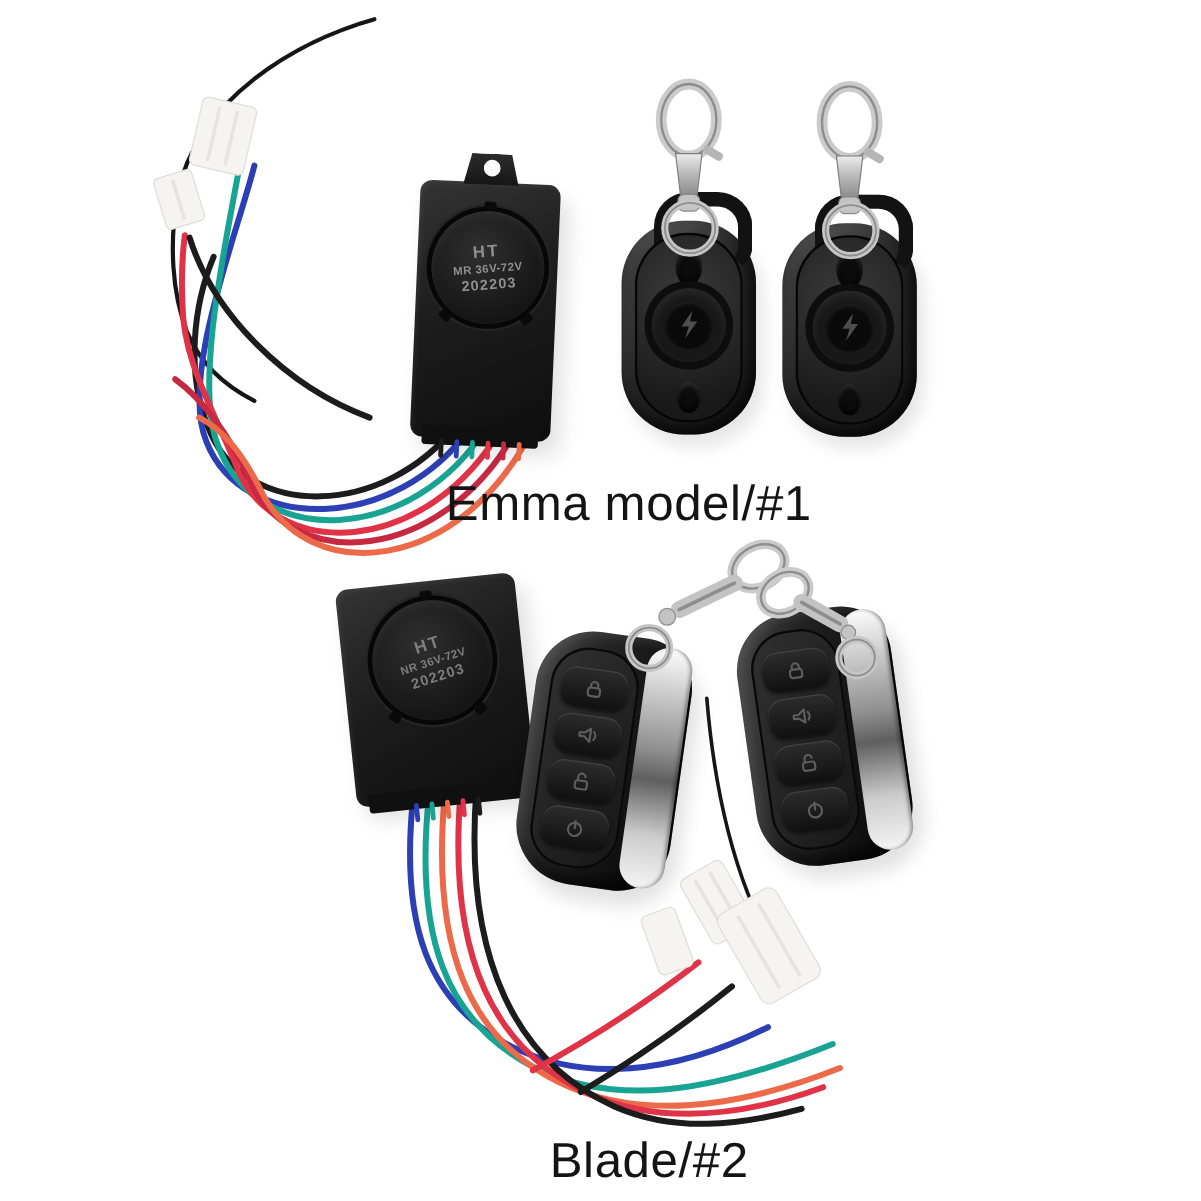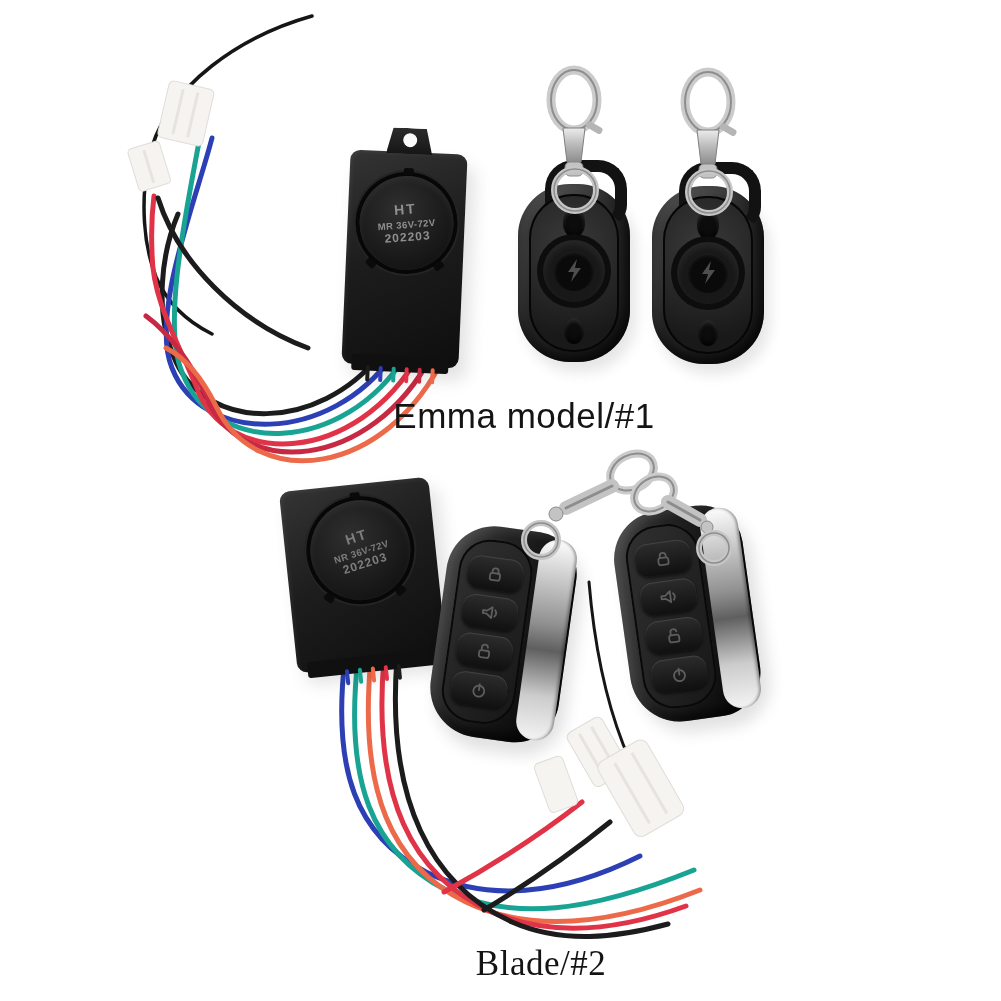--- a/index.html
+++ b/index.html
@@ -3,21 +3,21 @@
 <meta charset="utf-8">
 <style>
   html,body{margin:0;padding:0;background:#fff;}
   .stage{position:relative;width:1001px;height:1001px;background:#ffffff;overflow:hidden;
          font-family:"Liberation Sans",sans-serif;}
   .kit{position:absolute;inset:0;}
   svg.layer{position:absolute;left:0;top:0;width:1001px;height:1001px;pointer-events:none;}
   .wire-layer{z-index:1;} .device{z-index:2;} .metal-layer{z-index:3;} .caption{z-index:4;}
 
   
-  .caption{position:absolute;transform:translateX(-50%);font-size:35px;color:#141414;
+  .caption{position:absolute;transform:translateX(-50%);font-size:41px;color:#141414;
            letter-spacing:.5px;white-space:nowrap;}
 
   
   .alarm{position:absolute;border-radius:10px;
          background:linear-gradient(155deg,#343434 0%,#1d1d1d 45%,#0e0e0e 100%);
          box-shadow:8px 12px 18px rgba(0,0,0,.12), inset 2px 2px 4px rgba(255,255,255,.06);}
   .alarm-a{left:346px;top:152px;width:117px;height:214px;transform:rotate(2.5deg);}
   .alarm-b{left:288px;top:484px;width:150px;height:182px;transform:rotate(-6deg);}
   .alarm-tab{position:absolute;top:-24px;left:50%;transform:translateX(-50%);width:46px;height:26px;
              background:linear-gradient(#2c2c2c,#161616);border-radius:7px 7px 0 0;
@@ -320,16 +320,16 @@
         <ellipse cx="654" cy="494" rx="21" ry="16" transform="rotate(-30 654 494)" fill="none" stroke="#cbcbcb" stroke-width="8"></ellipse>
         <ellipse cx="654" cy="494" rx="21" ry="16" transform="rotate(-30 654 494)" fill="none" stroke="#8d8d8d" stroke-width="2"></ellipse>
         <line x1="668" y1="502" x2="700" y2="520" stroke="#c3c3c3" stroke-width="14" stroke-linecap="round"></line>
         <line x1="668" y1="502" x2="700" y2="520" stroke="#8d8d8d" stroke-width="3" stroke-linecap="round"></line>
         <circle cx="707" cy="527" r="6" fill="#c3c3c3" stroke="#8a8a8a"></circle>
         <circle cx="714" cy="548" r="15" fill="none" stroke="#c6c6c6" stroke-width="6"></circle>
         <circle cx="714" cy="548" r="15" fill="none" stroke="#8d8d8d" stroke-width="1.5"></circle>
       </g>
     </svg>
 
-    <div class="caption" style="left:541px;top:944px;font-family:Liberation Serif, serif;">Blade/#2</div>
+    <div class="caption" style="left:541px;top:944px;">Blade/#2</div>
   </div>
 
 </div>
 
 </body></html>

